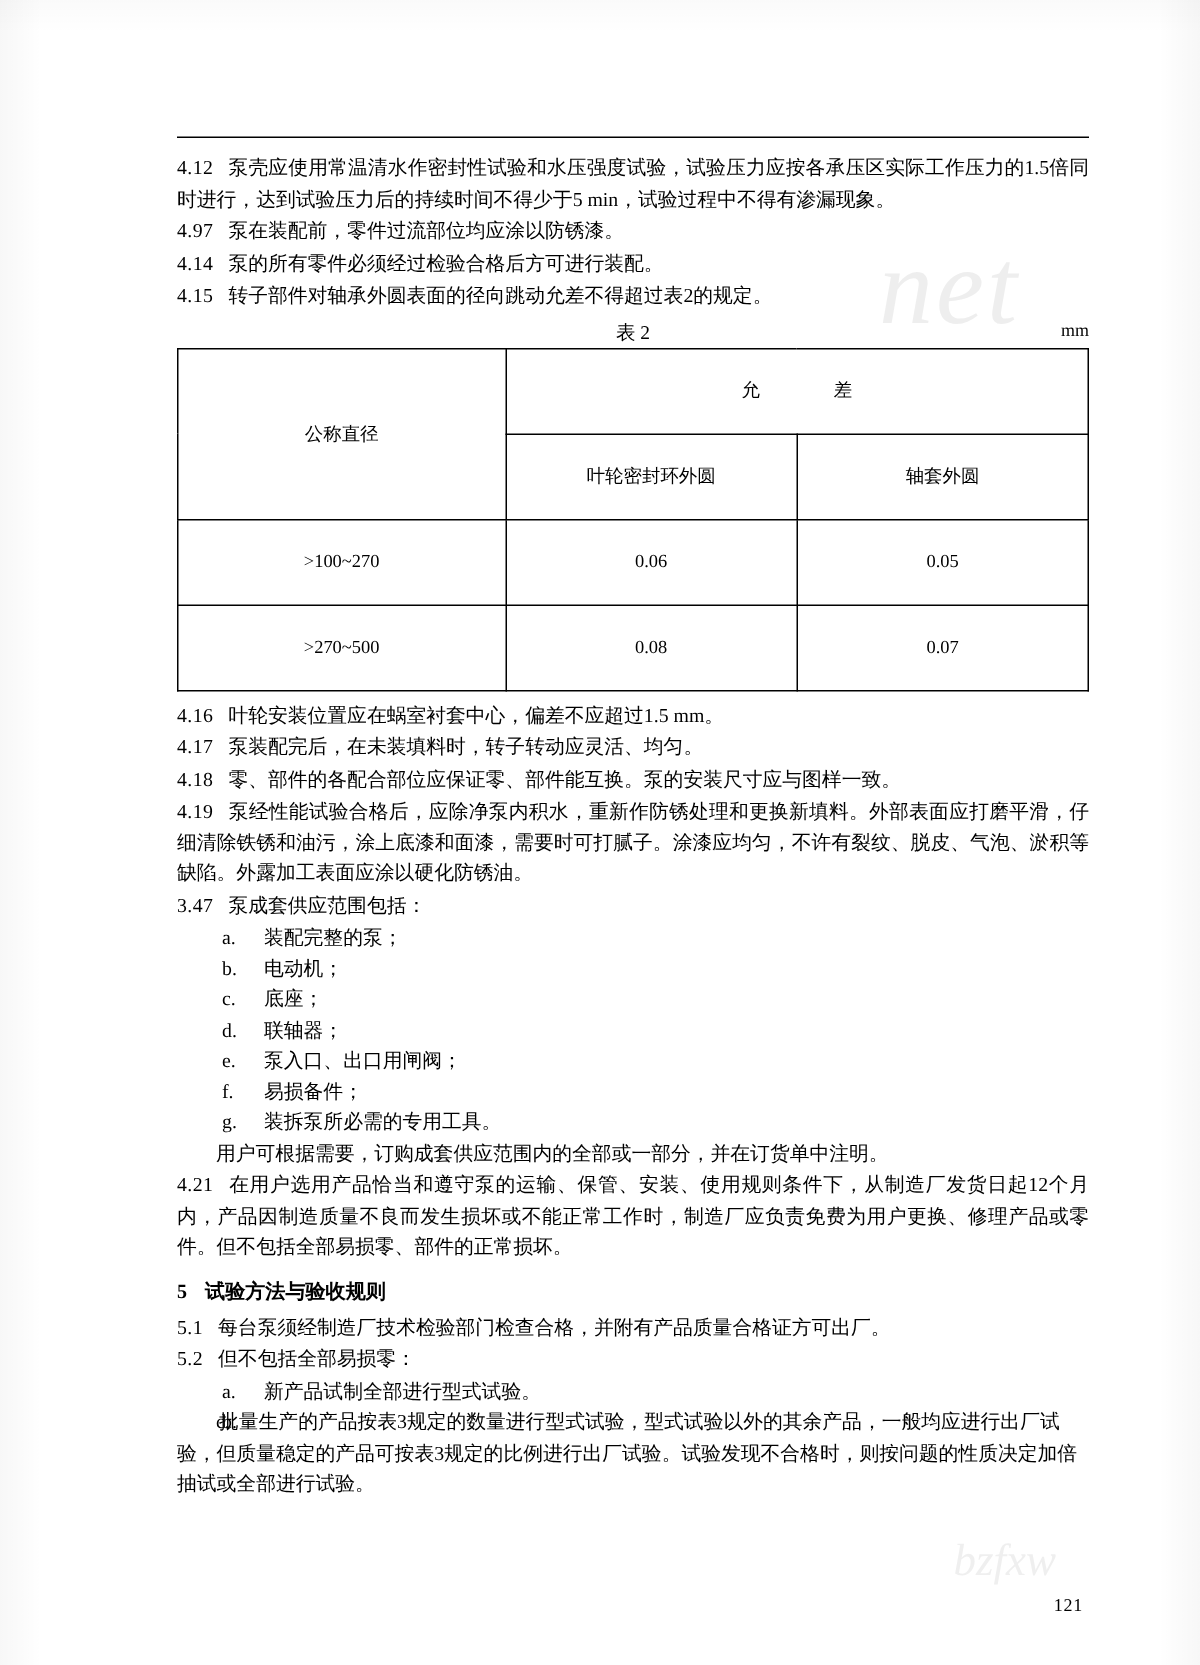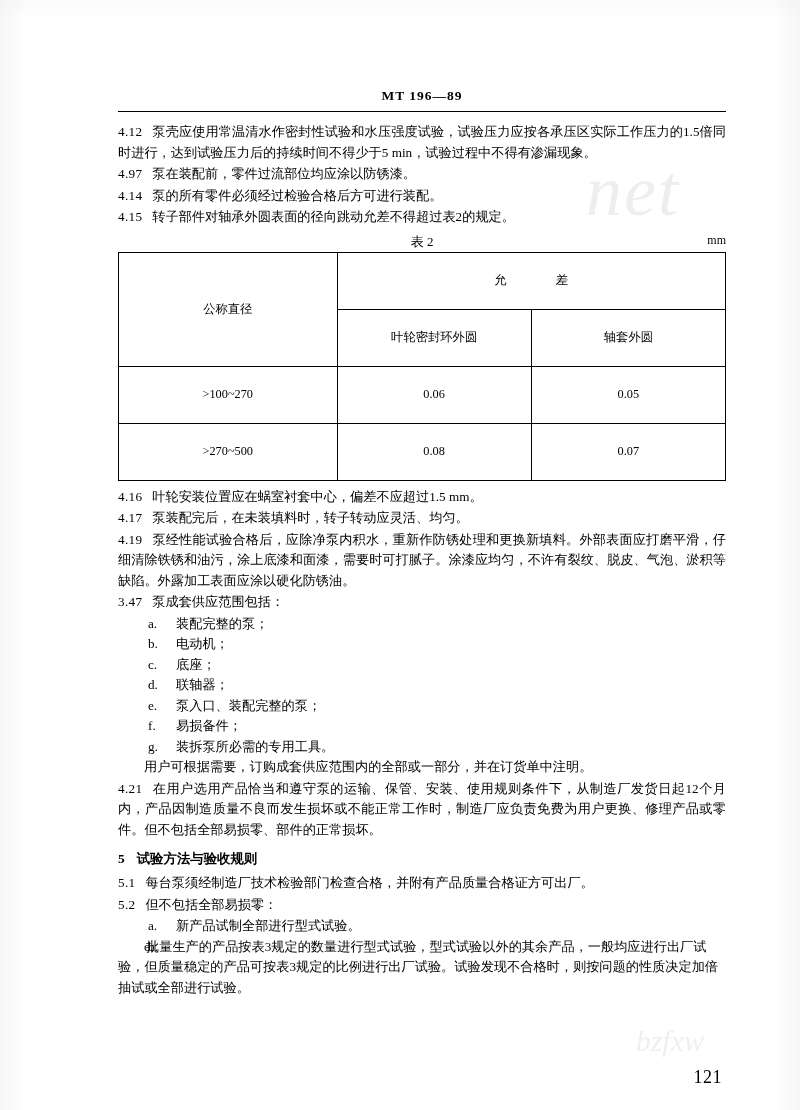--- a/index.html
+++ b/index.html
@@ -116,22 +116,22 @@
   .sec-head {
     font-size: 13.4px;
     font-weight: bold;
     margin: 9px 0 4px 0;
     line-height: 20px;
   }
   .sec-head .sec-no { margin-right: 12px; }
   .page-num {
     position: absolute;
     right: 78px;
-    bottom: 22px;
-    font-size: 18px;
+    bottom: 32px;
+    font-size: 12px;
     letter-spacing: 0.5px;
   }
   .wm {
     position: absolute;
     right: 120px;
     top: 150px;
     font-size: 72px;
     color: rgba(150,150,150,0.16);
     font-style: italic;
     font-family: "Liberation Serif", serif;
@@ -152,21 +152,20 @@
 </head>
 <body>
 
 <div class="page">
   <div class="scan-tint"></div>
   <div class="wm">net</div>
   <div class="wm2">bzfxw</div>
 
   <div class="content">
 
-    <div class="doc-header">MT 196—89</div>
     <div class="rule"></div>
 
 
     <p class="para"><span class="num">4.12</span><span class="gap-sm"></span><span>泵壳应使用常温清水作密封性试验和水压强度试验，试验压力应按各承压区实际工作压力的1.5倍同时进行，达到试验压力后的持续时间不得少于5 min，试验过程中不得有渗漏现象。</span></p>
 
     <p class="para"><span class="num">4.97</span><span class="gap-sm"></span><span>泵在装配前，零件过流部位均应涂以防锈漆。</span></p>
 
     <p class="para"><span class="num">4.14</span><span class="gap-sm"></span><span>泵的所有零件必须经过检验合格后方可进行装配。</span></p>
 
     <p class="para"><span class="num">4.15</span><span class="gap-sm"></span><span>转子部件对轴承外圆表面的径向跳动允差不得超过表2的规定。</span></p>
@@ -196,31 +195,32 @@
         <td>0.08</td>
         <td>0.07</td>
       </tr>
     </tbody>
       </table>
 
     <p class="para"><span class="num">4.16</span><span class="gap-sm"></span><span>叶轮安装位置应在蜗室衬套中心，偏差不应超过1.5 mm。</span></p>
 
     <p class="para"><span class="num">4.17</span><span class="gap-sm"></span><span>泵装配完后，在未装填料时，转子转动应灵活、均匀。</span></p>
 
+    <p class="para"><span class="num">4.18</span><span class="gap-sm"></span><span>零、部件的各配合部位应保证零、部件能互换。泵的安装尺寸应与图样一致。</span></p>
 
     <p class="para"><span class="num">4.19</span><span class="gap-sm"></span><span>泵经性能试验合格后，应除净泵内积水，重新作防锈处理和更换新填料。外部表面应打磨平滑，仔细清除铁锈和油污，涂上底漆和面漆，需要时可打腻子。涂漆应均匀，不许有裂纹、脱皮、气泡、淤积等缺陷。外露加工表面应涂以硬化防锈油。</span></p>
 
     <p class="para"><span class="num">3.47</span><span class="gap-sm"></span><span>泵成套供应范围包括：</span></p>
 
     <ul class="alpha">
       <li><span class="lab">a.</span><span>装配完整的泵；</span></li>
       <li><span class="lab">b.</span><span>电动机；</span></li>
       <li><span class="lab">c.</span><span>底座；</span></li>
       <li><span class="lab">d.</span><span>联轴器；</span></li>
-      <li><span class="lab">e.</span><span>泵入口、装配完整的泵；</span></li>
+      <li><span class="lab">e.</span><span>泵入口、出口用闸阀；</span></li>
       <li><span class="lab">f.</span><span>易损备件；</span></li>
       <li><span class="lab">g.</span><span>装拆泵所必需的专用工具。</span></li>
     </ul>
 
     <p class="para indent">用户可根据需要，订购成套供应范围内的全部或一部分，并在订货单中注明。</p>
 
     <p class="para"><span class="num">4.21</span><span class="gap-sm"></span><span>在用户选用产品恰当和遵守泵的运输、保管、安装、使用规则条件下，从制造厂发货日起12个月内，产品因制造质量不良而发生损坏或不能正常工作时，制造厂应负责免费为用户更换、修理产品或零件。但不包括全部易损零、部件的正常损坏。</span></p>
 
     <div class="sec-head"><span class="sec-no">5</span><span>试验方法与验收规则</span></div>
 

